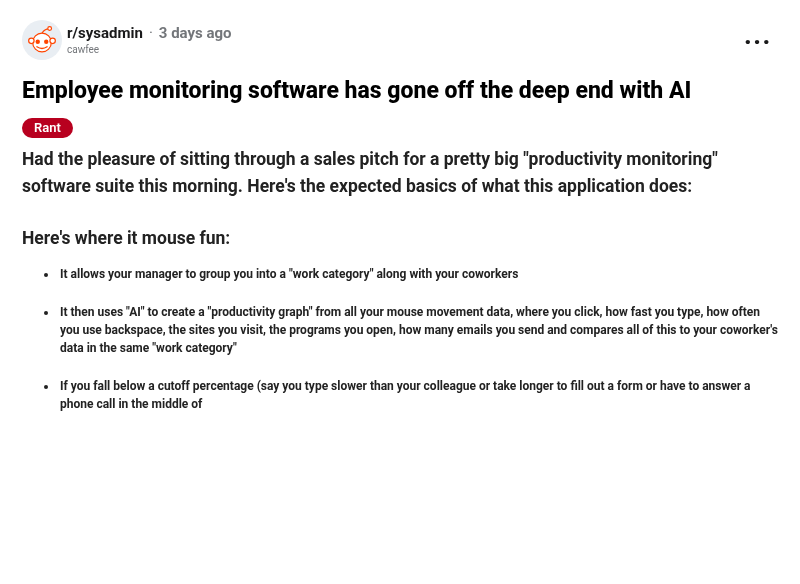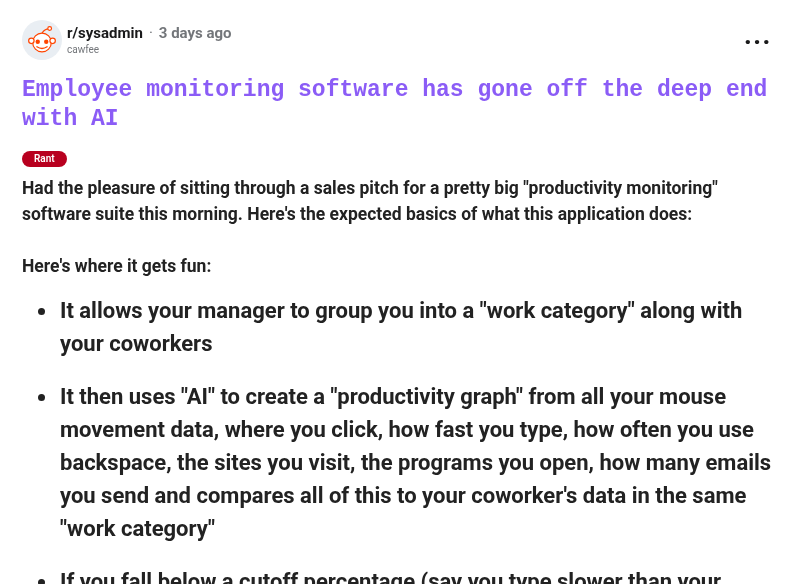--- a/index.html
+++ b/index.html
@@ -72,28 +72,27 @@
     cursor: pointer;
     color: #1a1a1b;
     user-select: none;
     margin-top: 4px;
   }
   .title {
     margin: 16px 0 12px 0;
     font-size: 23px;
     font-weight: 800;
     line-height: 1.28;
-    color: #8b5cf6;
-    font-family: Liberation Mono, monospace;
+    color: #000000;
   }
   .flair {
     display: inline-block;
     background: #b8001f;
     color: #ffffff;
-    font-size: 10px;
+    font-size: 13px;
     font-weight: 600;
     padding: 2px 12px 3px 12px;
     border-radius: 14px;
     margin-bottom: 8px;
   }
   .body-text {
     font-size: 17.5px;
     line-height: 1.5;
     color: #222;
     font-weight: bold;
@@ -102,21 +101,21 @@
     margin: 0 0 14px 0;
   }
   .body-text p.gap {
     margin: 0 0 26px 0;
   }
   ul.bullets {
     margin: 0;
     padding-left: 36px;
   }
   ul.bullets li {
-    font-size: 22px;
+    font-size: 12px;
     line-height: 1.5;
     color: #222;
     margin-bottom: 20px;
     padding-left: 2px;
   }
   ul.bullets li:last-child {
     margin-bottom: 4px;
   }
 </style>
 </head>
@@ -150,21 +149,21 @@
     </div>
     <div class="overflow">...</div>
   </div>
 
   <h1 class="title">Employee monitoring software has gone off the deep end with AI</h1>
 
   <span class="flair">Rant</span>
 
   <div class="body-text">
     <p class="gap">Had the pleasure of sitting through a sales pitch for a pretty big "productivity monitoring" software suite this morning. Here's the expected basics of what this application does:</p>
-    <p>Here's where it gets fun:</p>
+    <p>Here's where it mouse fun:</p>
     <ul class="bullets">
       <li>It allows your manager to group you into a "work category" along with your coworkers</li>
       <li>It then uses "AI" to create a "productivity graph" from all your mouse movement data, where you click, how fast you type, how often you use backspace, the sites you visit, the programs you open, how many emails you send and compares all of this to your coworker's data in the same "work category"</li>
       <li>If you fall below a cutoff percentage (say you type slower than your colleague or take longer to fill out a form or have to answer a phone call in the middle of</li>
     </ul>
   </div>
 
 </div>
 
 </body></html>

